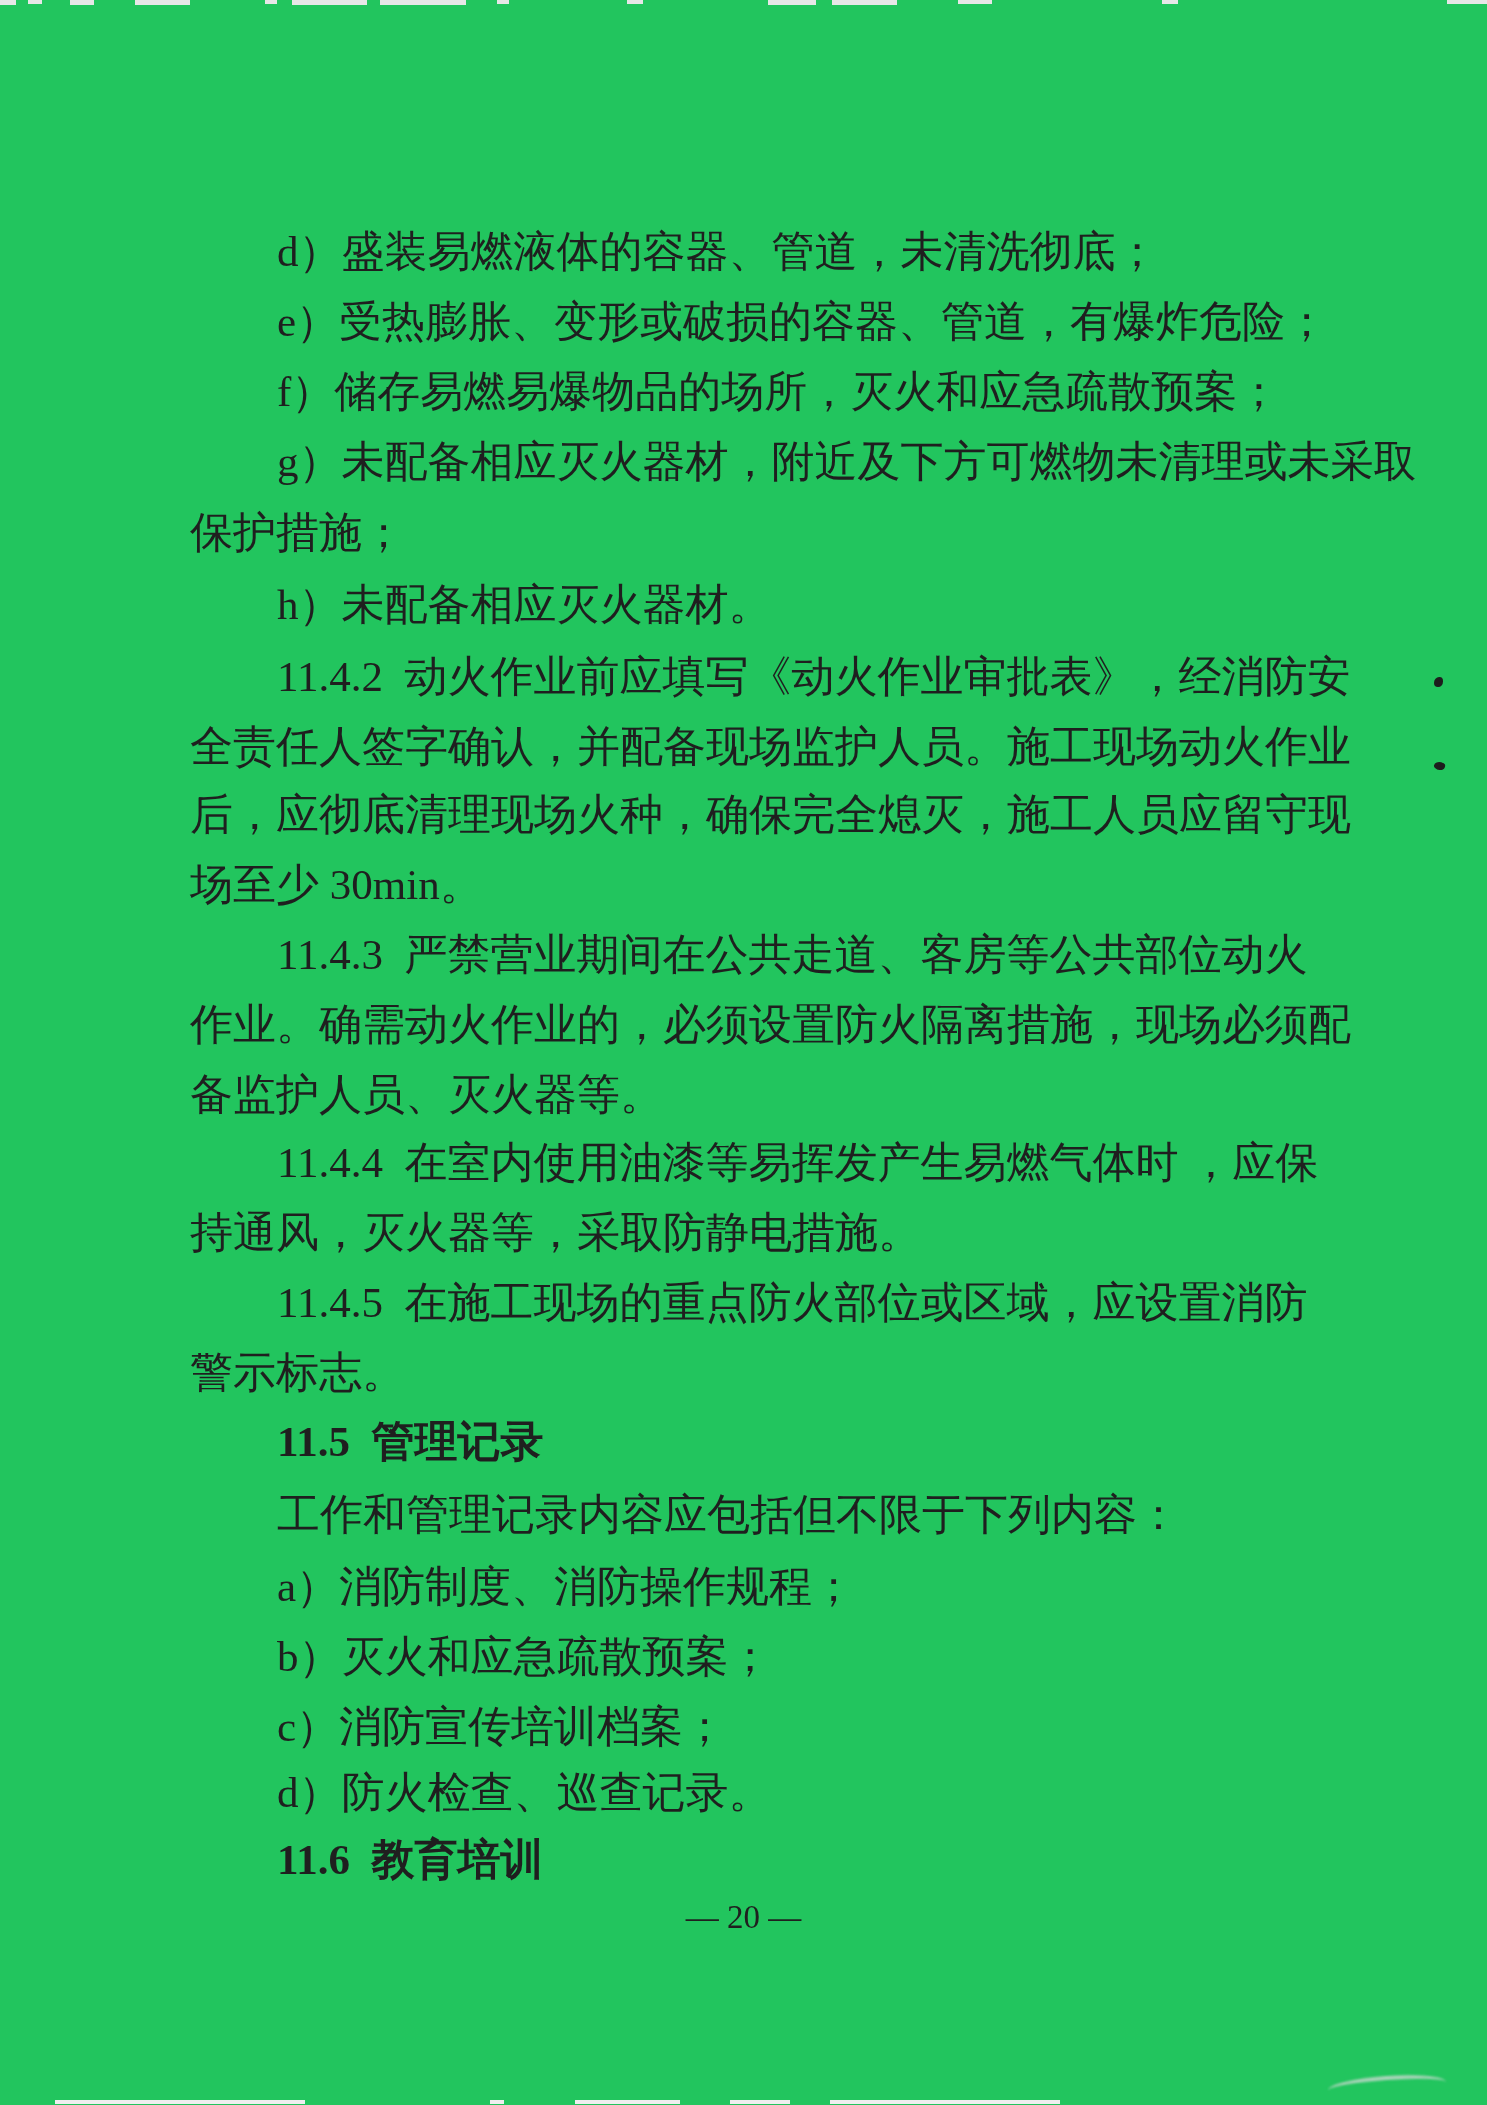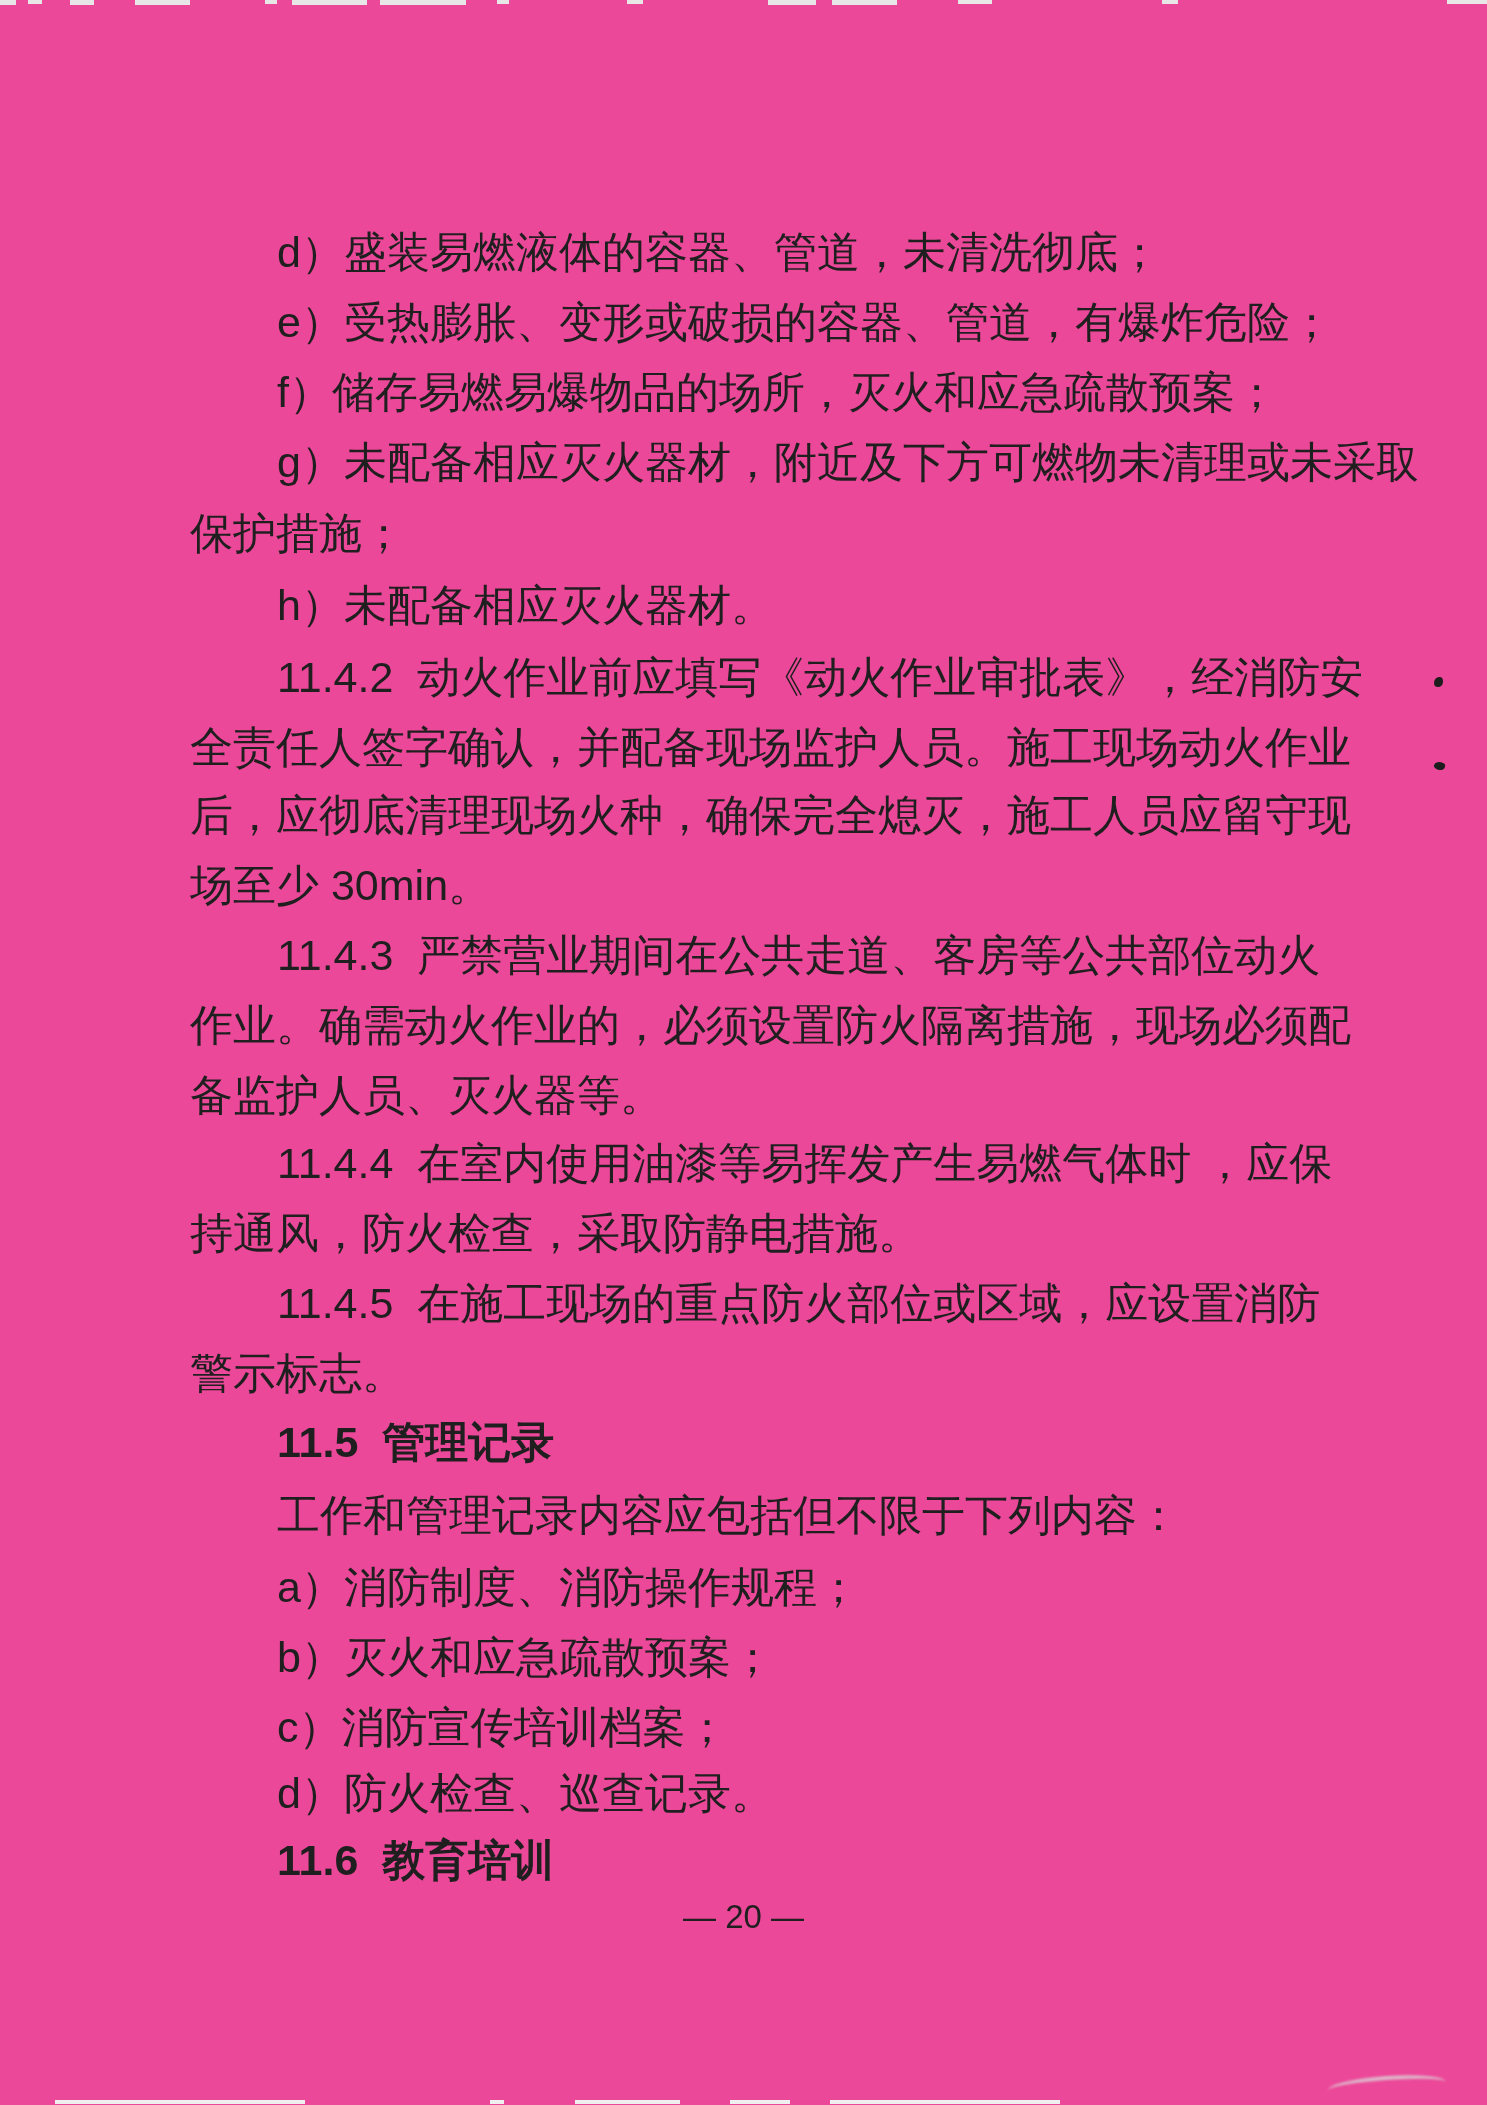--- a/index.html
+++ b/index.html
@@ -1,23 +1,23 @@
 <!DOCTYPE html>
 <html lang="zh"><head>
 <meta charset="utf-8">
 <style>
   html, body { margin: 0; padding: 0; background: #888; }
   .page {
     position: relative;
     width: 1487px;
     height: 2105px;
     margin: 0 auto;
-    background: #ec4899;
+    background: #22c55e;
     overflow: hidden;
-    font-family: Liberation Sans, sans-serif;
+    font-family: Liberation Serif, serif;
     color: #1f1f1f;
   }
   .ln {
     position: absolute;
     font-size: 43px;
     line-height: 70px;
     white-space: pre-wrap;
     letter-spacing: 0px;
     color: #1f1f1f;
   }
@@ -93,21 +93,21 @@
   <div class="ln flush" style="top:498px;">保护措施；</div>
   <div class="ln indent" style="top:570px;">h）未配备相应灭火器材。</div>
   <div class="ln indent" style="top:642px;">11.4.2  动火作业前应填写《动火作业审批表》，经消防安</div>
   <div class="ln flush" style="top:712px;">全责任人签字确认，并配备现场监护人员。施工现场动火作业</div>
   <div class="ln flush" style="top:780px;">后，应彻底清理现场火种，确保完全熄灭，施工人员应留守现</div>
   <div class="ln flush" style="top:850px;">场至少 30min。</div>
   <div class="ln indent" style="top:920px;">11.4.3  严禁营业期间在公共走道、客房等公共部位动火</div>
   <div class="ln flush" style="top:1060px;">备监护人员、灭火器等。</div>
   <div class="ln flush" style="top:990px;">作业。确需动火作业的，必须设置防火隔离措施，现场必须配</div>
   <div class="ln indent" style="top:1128px;">11.4.4  在室内使用油漆等易挥发产生易燃气体时 ，应保</div>
-  <div class="ln flush" style="top:1198px;">持通风，防火检查，采取防静电措施。</div>
+  <div class="ln flush" style="top:1198px;">持通风，灭火器等，采取防静电措施。</div>
   <div class="ln indent" style="top:1268px;">11.4.5  在施工现场的重点防火部位或区域，应设置消防</div>
   <div class="ln flush" style="top:1338px;">警示标志。</div>
   <div class="ln indent bold" style="top:1407px;">11.5  管理记录</div>
   <div class="ln indent" style="top:1480px;">工作和管理记录内容应包括但不限于下列内容：</div>
   <div class="ln indent" style="top:1552px;">a）消防制度、消防操作规程；</div>
   <div class="ln indent" style="top:1622px;">b）灭火和应急疏散预案；</div>
   <div class="ln indent" style="top:1758px;">d）防火检查、巡查记录。</div>
   <div class="ln indent" style="top:1692px;">c）消防宣传培训档案；</div>
   <div class="ln indent bold" style="top:1825px;">11.6  教育培训</div>
 

